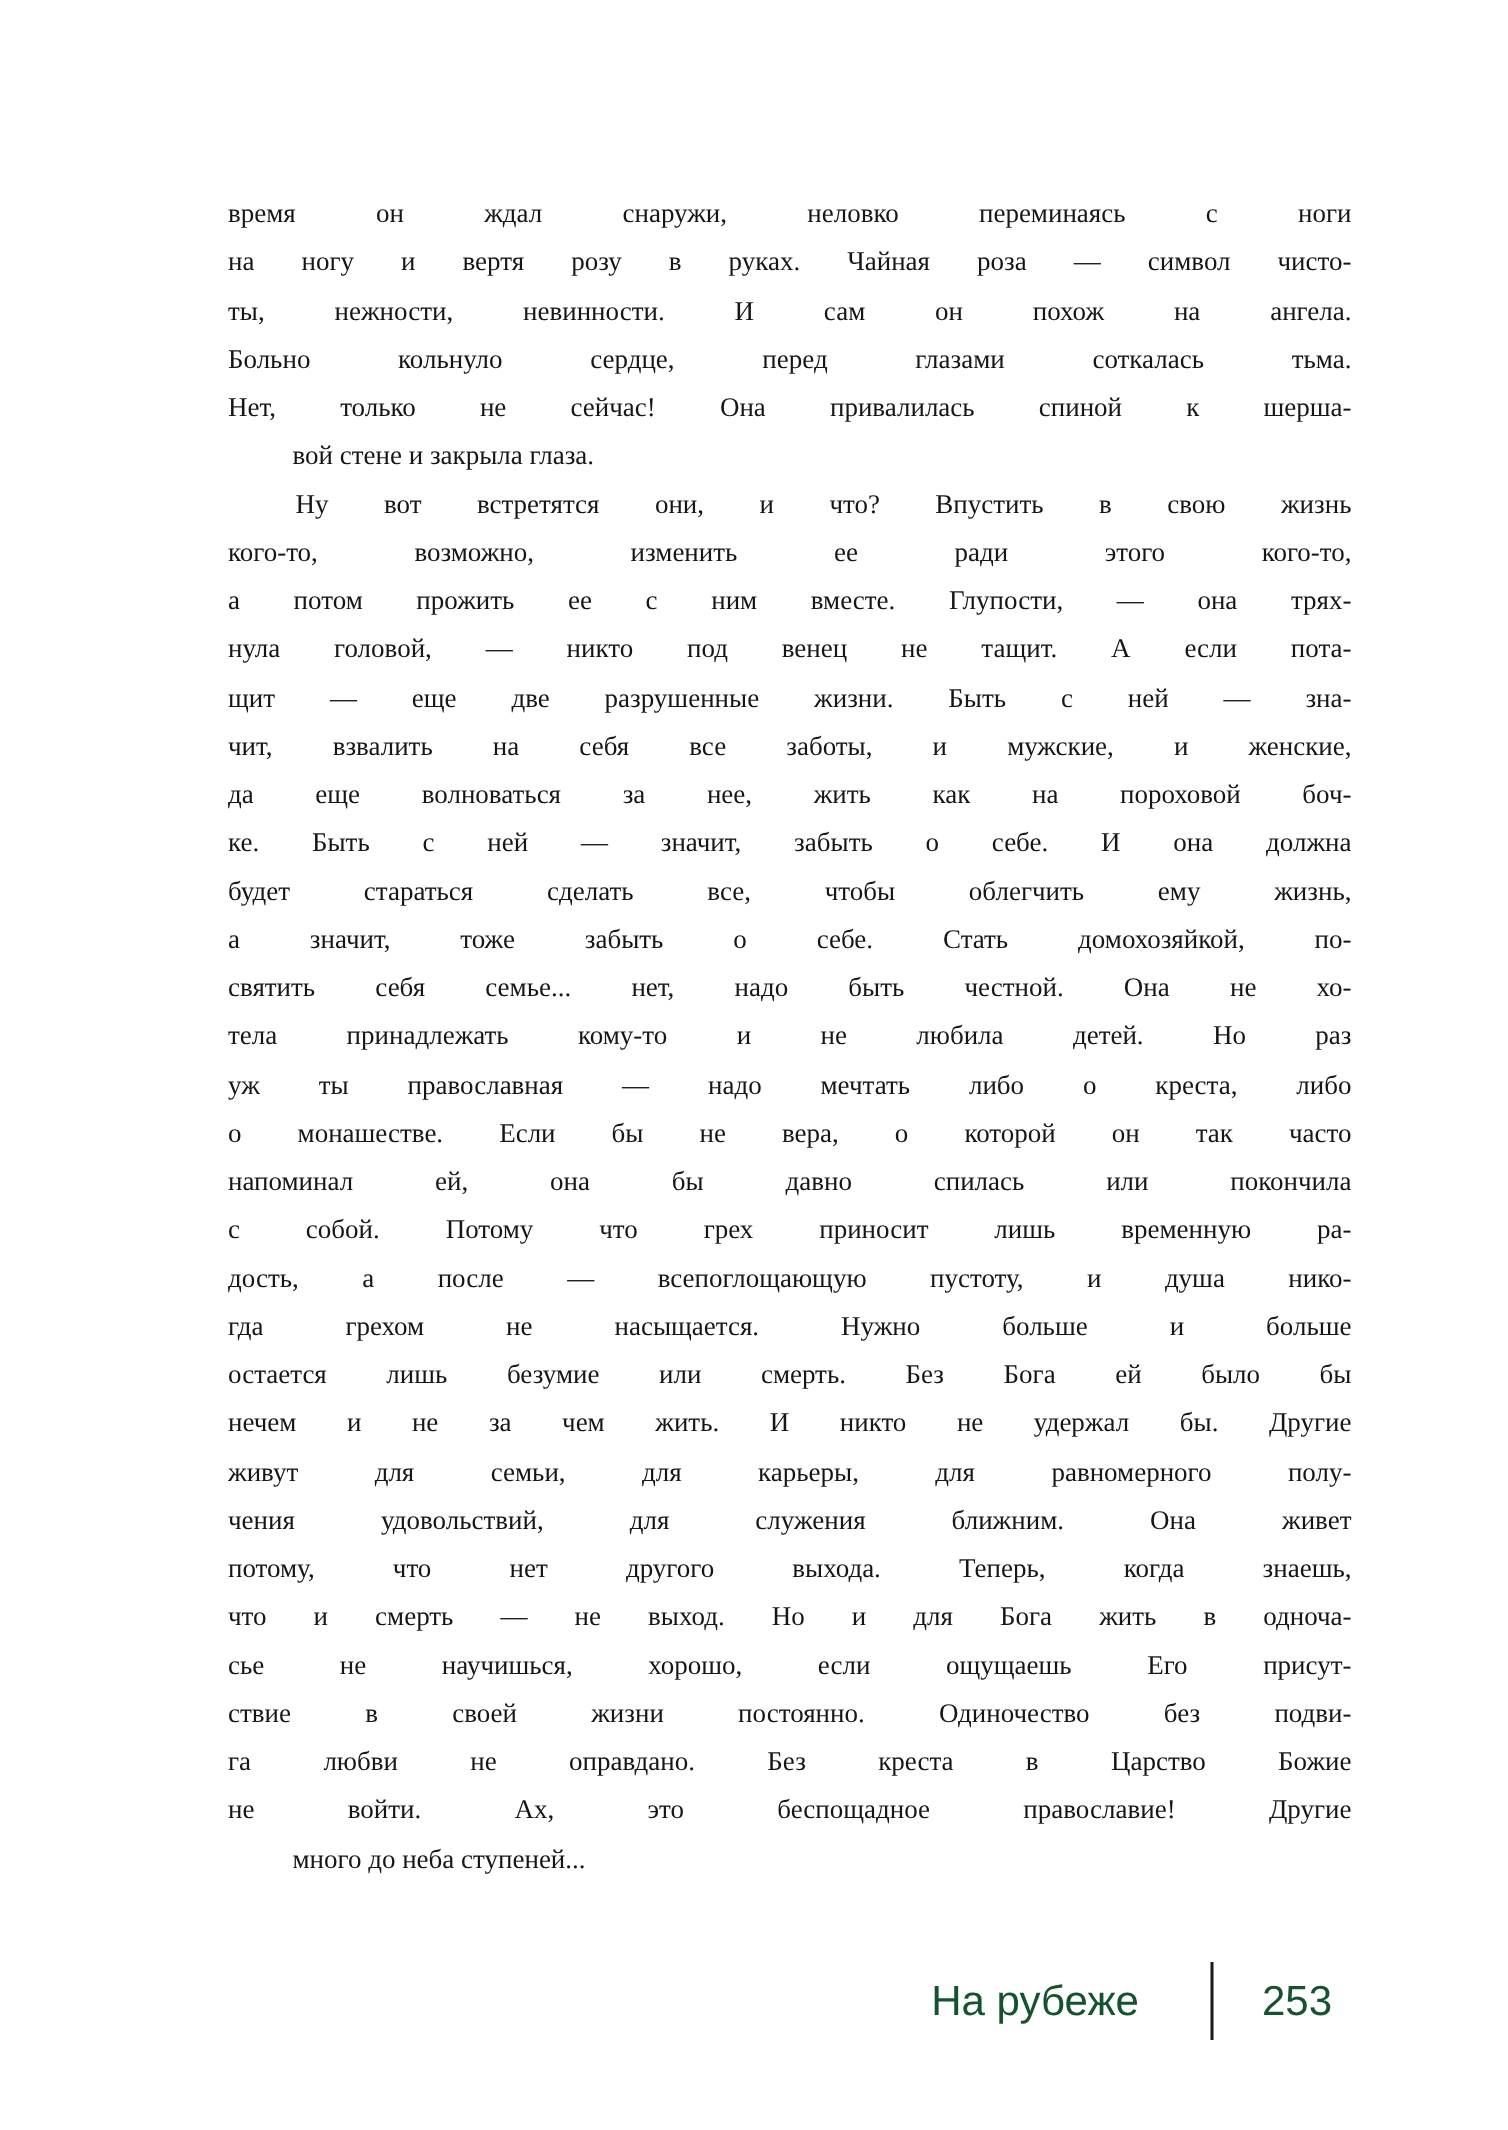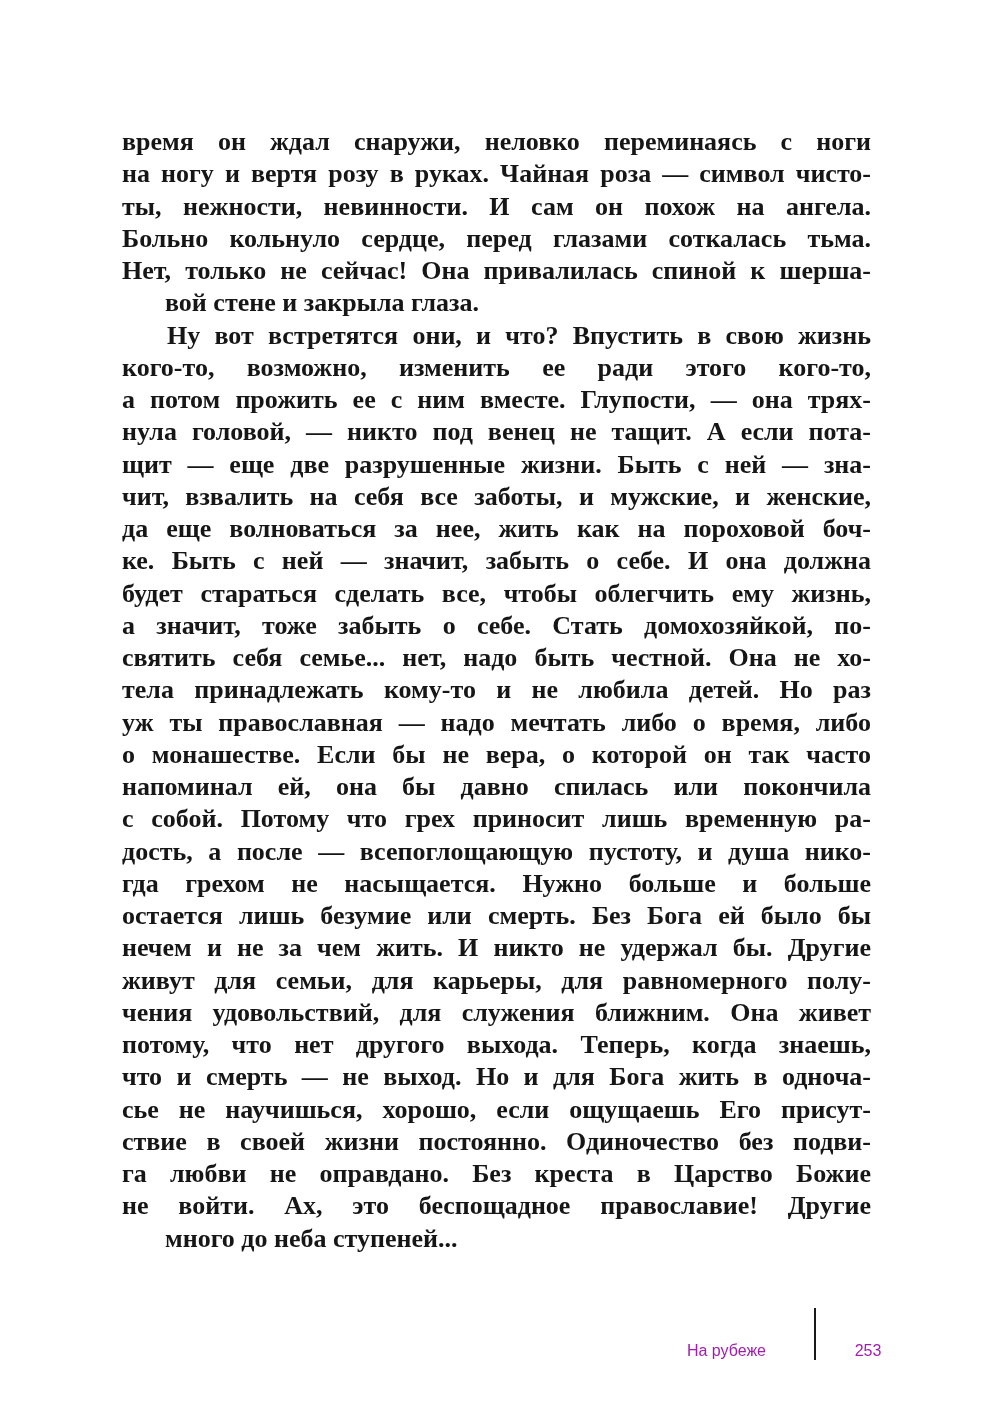--- a/index.html
+++ b/index.html
@@ -7,50 +7,49 @@
     width: 1005px;
     height: 1420px;
     background: #ffffff;
     position: relative;
     overflow: hidden;
     color: #161616;
     font-family: "Liberation Serif", serif;
   }
   .text-block {
     position: absolute;
-    left: 122px;
+    left: 152px;
     top: 126px;
     width: 749px;
-    font-size: 26px;
+    font-size: 18px;
     line-height: 32.25px;
-    font-weight: bold;
   }
   .para { margin: 0; padding: 0; }
   .line {
     text-align: justify;
     text-align-last: justify;
     white-space: normal;
   }
   .line.last {
     text-align-last: left;
     margin-left: 43px;
   }
   .para.indent .line:first-child {
     text-indent: 45px;
   }
   .footer {
     position: absolute;
     top: 1308px;
     right: 117px;
     height: 52px;
     display: flex;
-    align-items: flex-end;
+    align-items: center;
     font-family: "Liberation Sans", sans-serif;
-    font-size: 16px;
-    color: #a21caf;
+    font-size: 28px;
+    color: #14532d;
   }
   .footer .divider {
     width: 2px;
     height: 52px;
     background: #1a1a1a;
     margin-left: 48px;
     margin-right: 32px;
   }
   .footer .page-number {
     min-width: 40px;
@@ -77,21 +76,21 @@
         <div class="line">а потом прожить ее с ним вместе. Глупости, — она трях-</div>
         <div class="line">нула головой, — никто под венец не тащит. А если пота-</div>
         <div class="line">щит — еще две разрушенные жизни. Быть с ней — зна-</div>
         <div class="line">чит, взвалить на себя все заботы, и мужские, и женские,</div>
         <div class="line">да еще волноваться за нее, жить как на пороховой боч-</div>
         <div class="line">ке. Быть с ней — значит, забыть о себе. И она должна</div>
         <div class="line">будет стараться сделать все, чтобы облегчить ему жизнь,</div>
         <div class="line">а значит, тоже забыть о себе. Стать домохозяйкой, по-</div>
         <div class="line">святить себя семье... нет, надо быть честной. Она не хо-</div>
         <div class="line">тела принадлежать кому-то и не любила детей. Но раз</div>
-        <div class="line">уж ты православная — надо мечтать либо о время, либо</div>
+        <div class="line">уж ты православная — надо мечтать либо о креста, либо</div>
         <div class="line">о монашестве. Если бы не вера, о которой он так часто</div>
         <div class="line">напоминал ей, она бы давно спилась или покончила</div>
         <div class="line">с собой. Потому что грех приносит лишь временную ра-</div>
         <div class="line">дость, а после — всепоглощающую пустоту, и душа нико-</div>
         <div class="line">гда грехом не насыщается. Нужно больше и больше</div>
         <div class="line">остается лишь безумие или смерть. Без Бога ей было бы</div>
         <div class="line">нечем и не за чем жить. И никто не удержал бы. Другие</div>
         <div class="line">живут для семьи, для карьеры, для равномерного полу-</div>
         <div class="line">чения удовольствий, для служения ближним. Она живет</div>
         <div class="line">потому, что нет другого выхода. Теперь, когда знаешь,</div>

